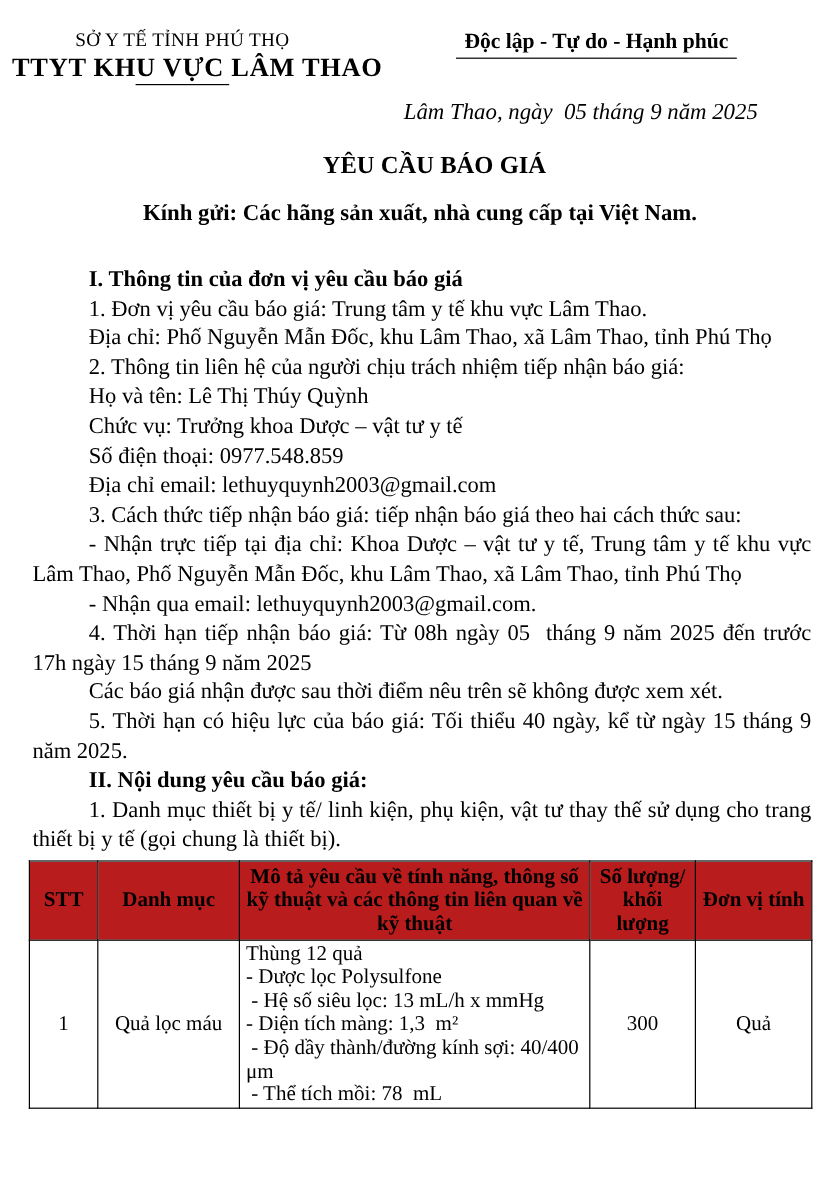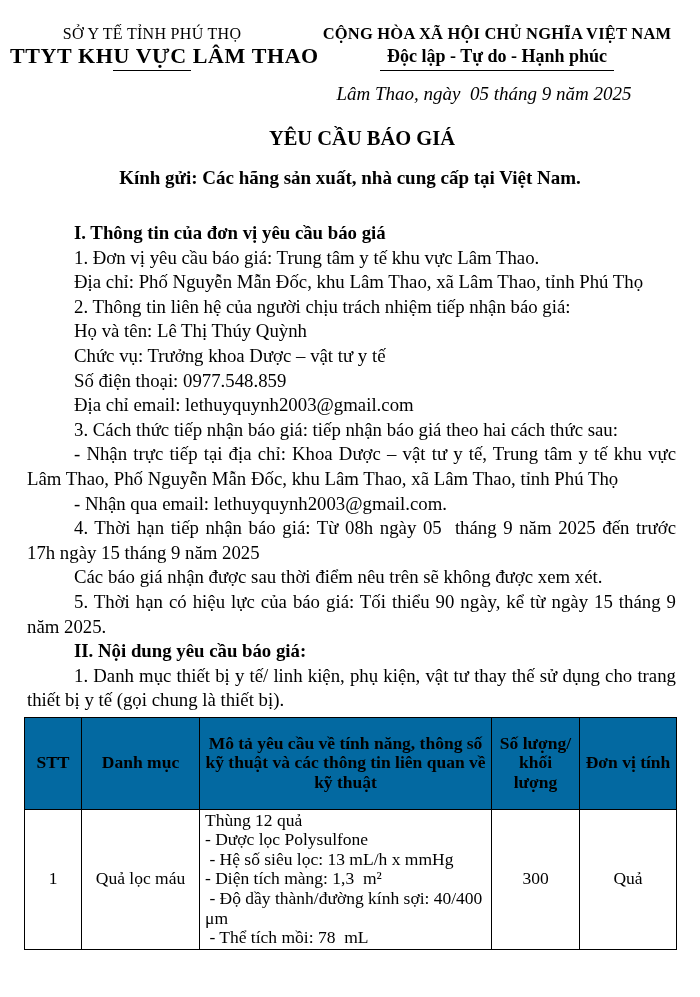--- a/index.html
+++ b/index.html
@@ -109,25 +109,25 @@
     table-layout: fixed;
     font-family: "Liberation Serif", "DejaVu Serif", serif;
   }
   .spec-table th, .spec-table td {
     border: 1.6px solid #000000;
     font-size: 17.5px;
     line-height: 19.6px;
     overflow: hidden;
   }
   .spec-table thead th {
-    background: #0369a1;
+    background: #b91c1c;
     font-weight: bold;
     text-align: center;
     vertical-align: middle;
-    padding: 16px 5px;
+    padding: 3px 5px;
     height: 58px;
   }
   .spec-table tbody td {
     background: #ffffff;
     text-align: center;
     vertical-align: middle;
     padding: 2px 4px;
     height: 137px;
   }
   .spec-table tbody td.desc {
@@ -142,21 +142,20 @@
 
 <div class="page">
 
   <div class="masthead">
     <div class="mast-left">
       <div class="issuer-1">SỞ Y TẾ TỈNH PHÚ THỌ</div>
       <div class="issuer-2">TTYT KHU VỰC LÂM THAO</div>
       <div class="rule rule-left"></div>
     </div>
     <div class="mast-right">
-      <div class="national-1">CỘNG HÒA XÃ HỘI CHỦ NGHĨA VIỆT NAM</div>
       <div class="national-2">Độc lập - Tự do - Hạnh phúc</div>
       <div class="rule rule-right"></div>
     </div>
   </div>
 
   <div class="dateline">Lâm Thao, ngày  05 tháng 9 năm 2025</div>
 
   <div class="doc-title">YÊU CẦU BÁO GIÁ</div>
 
   <div class="salutation">Kính gửi: Các hãng sản xuất, nhà cung cấp tại Việt Nam.</div>
@@ -168,21 +167,21 @@
     <div class="para ind">2. Thông tin liên hệ của người chịu trách nhiệm tiếp nhận báo giá:</div>
     <div class="para ind">Họ và tên: Lê Thị Thúy Quỳnh</div>
     <div class="para ind">Chức vụ: Trưởng khoa Dược – vật tư y tế</div>
     <div class="para ind">Số điện thoại: 0977.548.859</div>
     <div class="para ind">Địa chỉ email: lethuyquynh2003@gmail.com</div>
     <div class="para ind">3. Cách thức tiếp nhận báo giá: tiếp nhận báo giá theo hai cách thức sau:</div>
     <div class="para ind">- Nhận trực tiếp tại địa chỉ: Khoa Dược – vật tư y tế, Trung tâm y tế khu vực Lâm Thao, Phố Nguyễn Mẫn Đốc, khu Lâm Thao, xã Lâm Thao, tỉnh Phú Thọ</div>
     <div class="para ind">- Nhận qua email: lethuyquynh2003@gmail.com.</div>
     <div class="para ind">4. Thời hạn tiếp nhận báo giá: Từ 08h ngày 05  tháng 9 năm 2025 đến trước 17h ngày 15 tháng 9 năm 2025</div>
     <div class="para ind">Các báo giá nhận được sau thời điểm nêu trên sẽ không được xem xét.</div>
-    <div class="para ind">5. Thời hạn có hiệu lực của báo giá: Tối thiểu 90 ngày, kể từ ngày 15 tháng 9 năm 2025.</div>
+    <div class="para ind">5. Thời hạn có hiệu lực của báo giá: Tối thiểu 40 ngày, kể từ ngày 15 tháng 9 năm 2025.</div>
     <div class="para ind bold">II. Nội dung yêu cầu báo giá:</div>
     <div class="para ind">1. Danh mục thiết bị y tế/ linh kiện, phụ kiện, vật tư thay thế sử dụng cho trang thiết bị y tế (gọi chung là thiết bị).</div>
   </div>
 
   <table class="spec-table">
     <colgroup>
       <col style="width:57px">
       <col style="width:118px">
       <col style="width:292px">
       <col style="width:88px">

